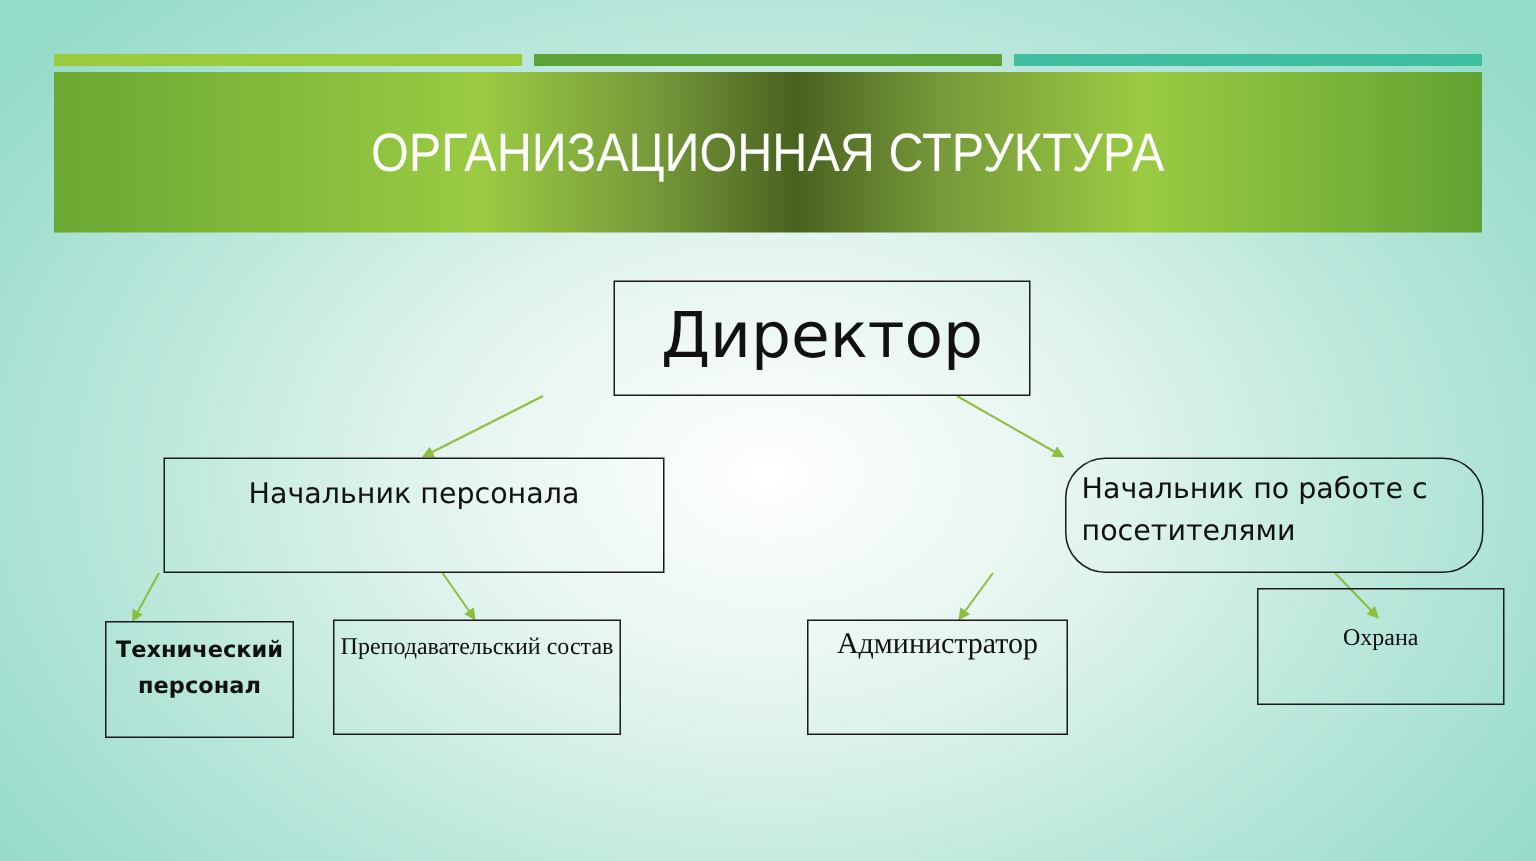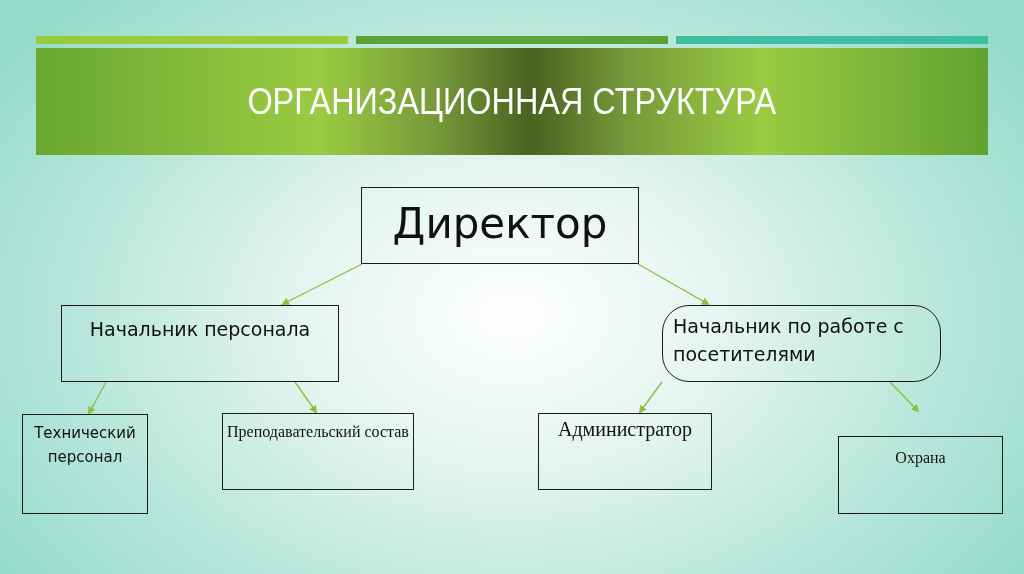--- a/index.html
+++ b/index.html
@@ -18,21 +18,21 @@
     color: #ffffff; font-size: 36px; letter-spacing: 0px;
     font-family: "Liberation Sans", sans-serif; font-weight: normal;
     transform: scaleX(0.9);
   }
   .node {
     position: absolute; box-sizing: border-box;
     border: 1.5px solid #1b1b1b; background: transparent;
     color: #111; text-align: center;
   }
   .node .label { display: block; }
-  .sans { font-family: "DejaVu Sans", sans-serif; }
+  .sans { font-family: "DejaVu Sans", sans-serif; margin-left: 48px; }
   .serif { font-family: "Liberation Serif", serif; }
   svg.connectors { position: absolute; left: 0; top: 0; }
 </style>
 </head>
 <body>
 
 <div class="accent-bar" style="left:36px;width:312px;background:#9acb3c;"></div>
 <div class="accent-bar" style="left:356px;width:312px;background:#5ea23a;"></div>
 <div class="accent-bar" style="left:676px;width:312px;background:#3fbfa0;"></div>
 
@@ -53,35 +53,35 @@
     <line x1="295" y1="382" x2="316" y2="412" marker-end="url(#arrow)"></line>
     <line x1="662" y1="382" x2="640" y2="412" marker-end="url(#arrow)"></line>
     <line x1="890" y1="382" x2="918" y2="411" marker-end="url(#arrow)"></line>
   </g>
 </svg>
 
 <div class="node sans" style="left:361px;top:187px;width:278px;height:77px;font-size:42px;line-height:72px;">
   <span class="label">Директор</span>
 </div>
 
-<div class="node sans" style="left:61px;top:305px;width:278px;height:77px;font-size:19px;padding-top:12px;">
+<div class="node sans" style="left:61px;top:305px;width:334px;height:77px;font-size:19px;padding-top:12px;">
   <span class="label">Начальник персонала</span>
 </div>
 
 <div class="node sans" style="left:662px;top:305px;width:279px;height:77px;font-size:19px;line-height:28px;text-align:left;padding:6px 8px 0 10px;border-radius:27px;">
   <span class="label">Начальник по работе с посетителями</span>
 </div>
 
-<div class="node sans" style="left:22px;top:414px;width:126px;height:100px;font-size:15px;line-height:24px;padding-top:6px;">
+<div class="node sans" style="left:22px;top:414px;width:126px;height:78px;font-size:15px;line-height:24px;padding-top:6px;font-weight:bold;">
   <span class="label">Технический персонал</span>
 </div>
 
 <div class="node serif" style="left:222px;top:413px;width:192px;height:77px;font-size:16px;line-height:24px;padding-top:6px;padding-left:4px;padding-right:4px;">
   <span class="label">Преподавательский состав</span>
 </div>
 
 <div class="node serif" style="left:538px;top:413px;width:174px;height:77px;font-size:20px;padding-top:4px;">
   <span class="label">Администратор</span>
 </div>
 
-<div class="node serif" style="left:838px;top:436px;width:165px;height:78px;font-size:16px;padding-top:12px;">
+<div class="node serif" style="left:838px;top:392px;width:165px;height:78px;font-size:16px;padding-top:24px;">
   <span class="label">Охрана</span>
 </div>
 
 </body></html>

